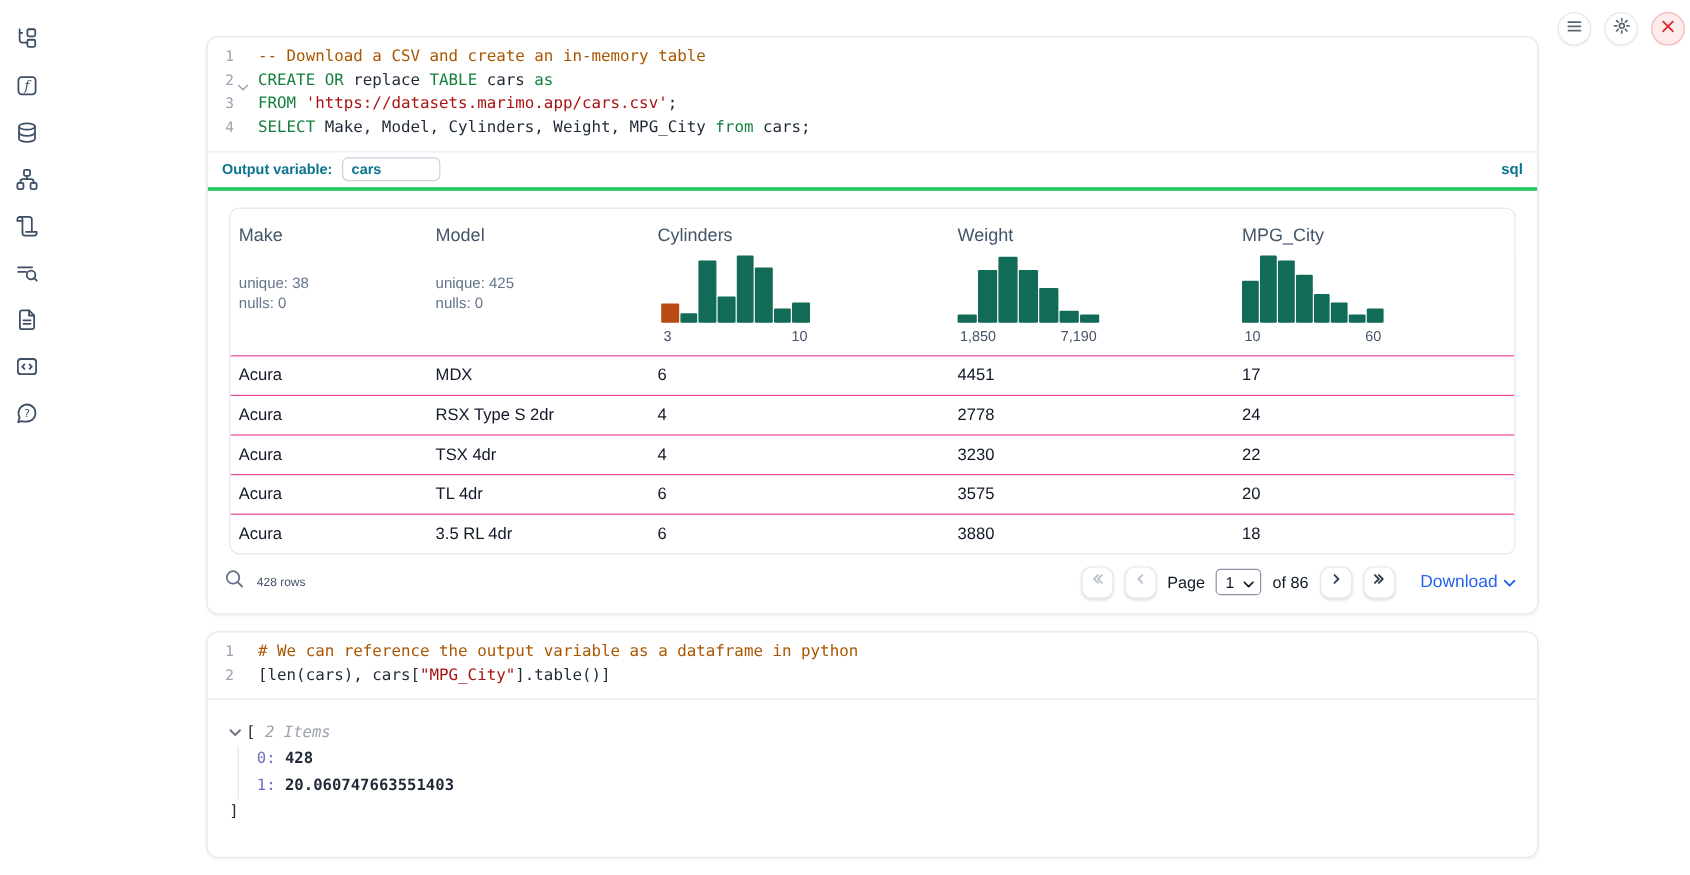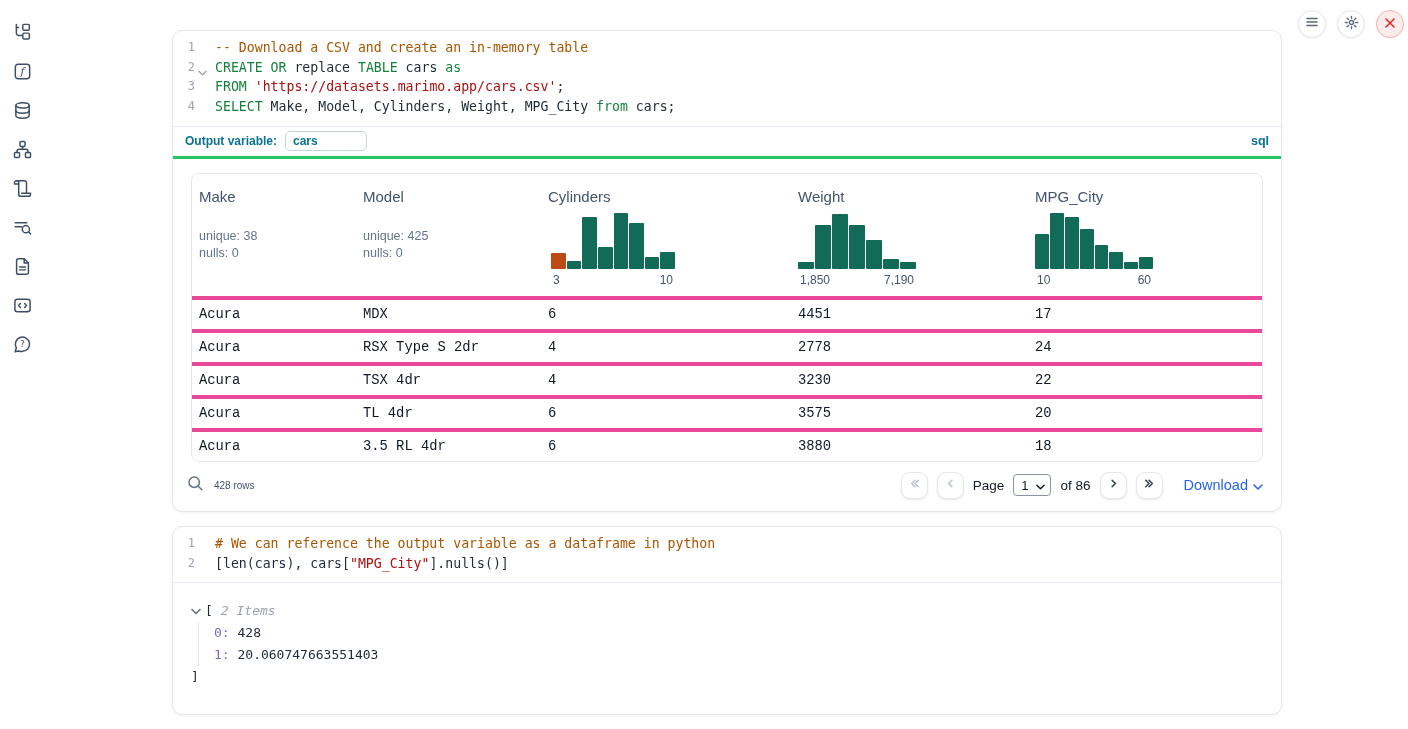--- a/index.html
+++ b/index.html
@@ -51,21 +51,21 @@
   .tgrid { display:grid; grid-template-columns:164px 185px 250px 237px 1fr; }
   .th { padding:14px 0 0 7px; }
   .th-title { font-size:15px; color:#44546a; }
   .th-stats { margin-top:23px; font-size:12.5px; color:#64748b; line-height:17px; }
   .hist-block { margin-top:8px; }
   .hist { display:flex; align-items:flex-end; gap:1px; height:56px; }
   .hist .bar { flex:1; border-radius:1px; }
   .hist-axis { display:flex; justify-content:space-between; margin-top:4px; font-size:12px; color:#44546a;
                padding:0 2px; }
   .header-row { padding-bottom:9px; }
-  .trow { border-top:4px solid #ec4899; height:33px;font-family:Liberation Mono, monospace; }
+  .trow { border-top:1px solid #ec4899; height:33px; }
   .trow .td { display:flex; align-items:center; padding-left:7px; font-size:13.8px; color:#111827; }
 
   
   .tfoot { display:flex; align-items:center; padding:10px 18px 12px 14px; }
   .tfoot .search { display:flex; align-items:center; gap:10px; color:#4b5563; }
   .row-count { font-size:10px; color:#44546a; }
   .pager { margin-left:auto; display:flex; align-items:center; gap:9px; }
   .pgbtn { width:27px; height:27px; border:1px solid #e4e7ec; border-radius:9px; background:#fff;
            display:flex; align-items:center; justify-content:center;
            box-shadow:0 1px 2px rgba(16,24,40,.1); }
@@ -80,21 +80,21 @@
   .download svg { stroke:#2563eb; fill:none; stroke-width:1.6; stroke-linecap:round; stroke-linejoin:round; }
 
   
   .tree { padding:17px 18px 26px 18px; font-family:"DejaVu Sans Mono", monospace; font-size:13px;
           color:#1f2937; line-height:22px; }
   .tree-head { display:flex; align-items:center; gap:4px; }
   .tree-head svg { stroke:#6b7280; fill:none; stroke-width:1.6; stroke-linecap:round; stroke-linejoin:round; }
   .tree-items-label { color:#9ca3af; font-style:italic; margin-left:4px; }
   .tree-entries { margin-left:7px; border-left:1px solid #e4e7ec; padding-left:15px; }
   .tree-key { color:#6f6fbe; }
-  .tree-val { color:#1f2937; font-weight:400; }
+  .tree-val { color:#1f2937; font-weight:700; }
 </style>
 </head>
 <body>
 
 <div class="sidebar">
   <div class="side-btn">
     <svg width="19" height="19" viewBox="0 0 18 18">
         <path d="M3.2 1.5v8.3a2 2 0 0 0 2 2h3.3"></path>
         <path d="M3.2 4.2h2"></path>
         <rect x="9.3" y="1.3" width="6.2" height="5.6" rx="1.2"></rect>
@@ -362,21 +362,21 @@
   </div>
 
   <div class="cell">
     <div class="code-area">
         <div class="code-line">
           <span class="gutter">1</span>
           <span class="code-text"><span class="tok-com"># We can reference the output variable as a dataframe in python</span></span>
         </div>
         <div class="code-line">
           <span class="gutter">2</span>
-          <span class="code-text"><span class="tok-pl">[len(cars), cars[</span><span class="tok-str">"MPG_City"</span><span class="tok-pl">].nulls()]</span></span>
+          <span class="code-text"><span class="tok-pl">[len(cars), cars[</span><span class="tok-str">"MPG_City"</span><span class="tok-pl">].table()]</span></span>
         </div>
       </div>
 
     <div class="tree">
       <div class="tree-head">
         <span><svg width="10" height="7" viewBox="0 0 10 7">
               <path d="M1 1.5l4 4 4-4"></path>
             </svg></span>
         <span>[</span>
         <span class="tree-items-label">2 Items</span>

